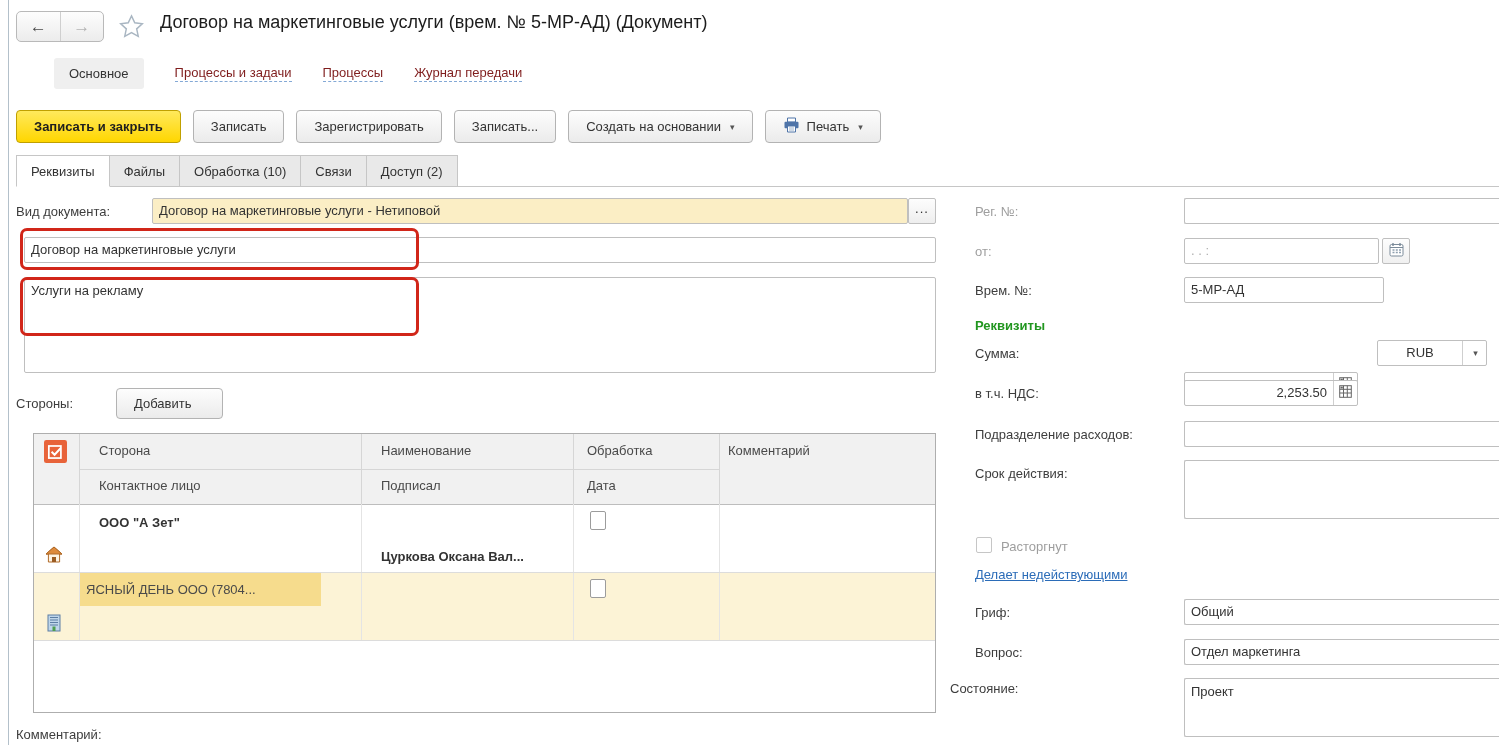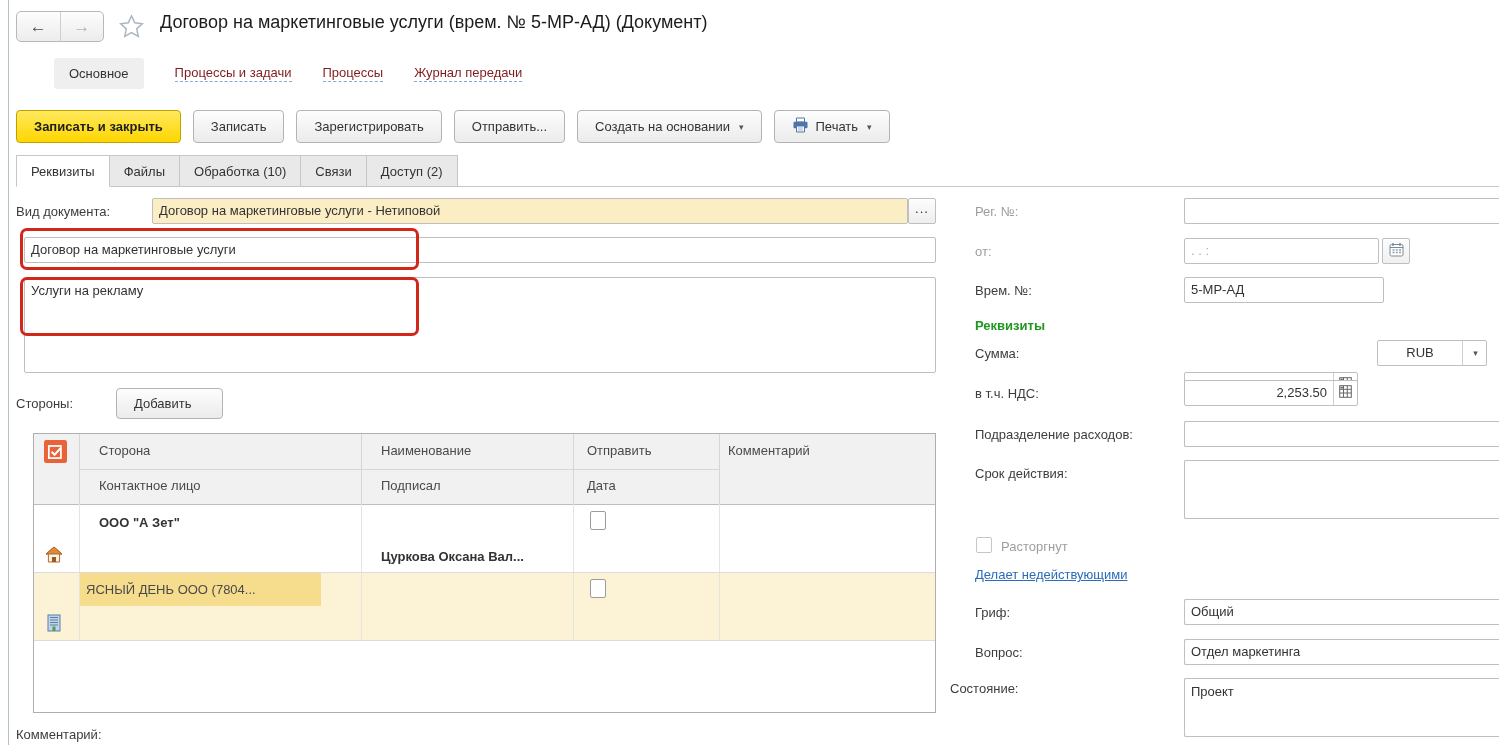--- a/index.html
+++ b/index.html
@@ -109,21 +109,21 @@
     <span class="nav-active">Основное</span>
     <span class="nav-link">Процессы и задачи</span>
     <span class="nav-link">Процессы</span>
     <span class="nav-link">Журнал передачи</span>
   </div>
 
   <div class="abs" id="toolbar">
     <button class="btn primary">Записать и закрыть</button>
     <button class="btn">Записать</button>
     <button class="btn">Зарегистрировать</button>
-    <button class="btn">Отправить...</button>
+    <button class="btn">Записать...</button>
     <button class="btn">
       <span>Создать на основании</span>
       <span class="caret">▾</span>
     </button>
     <button class="btn">
       <span>
         <svg width="17" height="16" viewBox="0 0 17 16">
             <path d="M4.5 1h8v4h-8z" fill="#fff" stroke="#4f74a8"></path>
             <rect x="1.5" y="4.8" width="14" height="6.4" rx="1" fill="#4f74a8"></rect>
             <path d="M4.5 9h8v6h-8z" fill="#fff" stroke="#4f74a8"></path>
@@ -179,21 +179,21 @@
     <div style="left:10px; top:6px;">
       <svg width="23" height="23" viewBox="0 0 20 20">
           <rect width="20" height="20" rx="2" fill="#e8633a"></rect>
           <rect x="4.2" y="5.2" width="10.5" height="10.5" fill="none" stroke="#fff" stroke-width="1.5"></rect>
           <path d="M6.6 10.2l2.6 2.6 5.2-5.6" stroke="#fff" stroke-width="1.7" fill="none"></path>
         </svg>
     </div>
 
     <div class="tcell" style="left:65px; top:0; width:255px;">Сторона</div>
     <div class="tcell" style="left:347px; top:0; width:185px;">Наименование</div>
-    <div class="tcell" style="left:553px; top:0; width:125px;">Отправить</div>
+    <div class="tcell" style="left:553px; top:0; width:125px;">Обработка</div>
     <div class="tcell" style="left:694px; top:0; width:200px;">Комментарий</div>
     <div class="tcell" style="left:65px; top:35px; width:255px;">Контактное лицо</div>
     <div class="tcell" style="left:347px; top:35px; width:185px;">Подписал</div>
     <div class="tcell" style="left:553px; top:35px; width:125px;">Дата</div>
 
     <div class="tcell bold" style="left:65px; top:72px; width:255px;">ООО "А Зет"</div>
     <div class="cbx" style="position:absolute; left:556px; top:77px;"></div>
     <div style="left:10px; top:111px;">
       <svg width="20" height="20" viewBox="0 0 20 20">
           <path d="M10 2l8 7h-2.4v8H4.4V9H2z" fill="#fdf3e4" stroke="#b06a28"></path>

